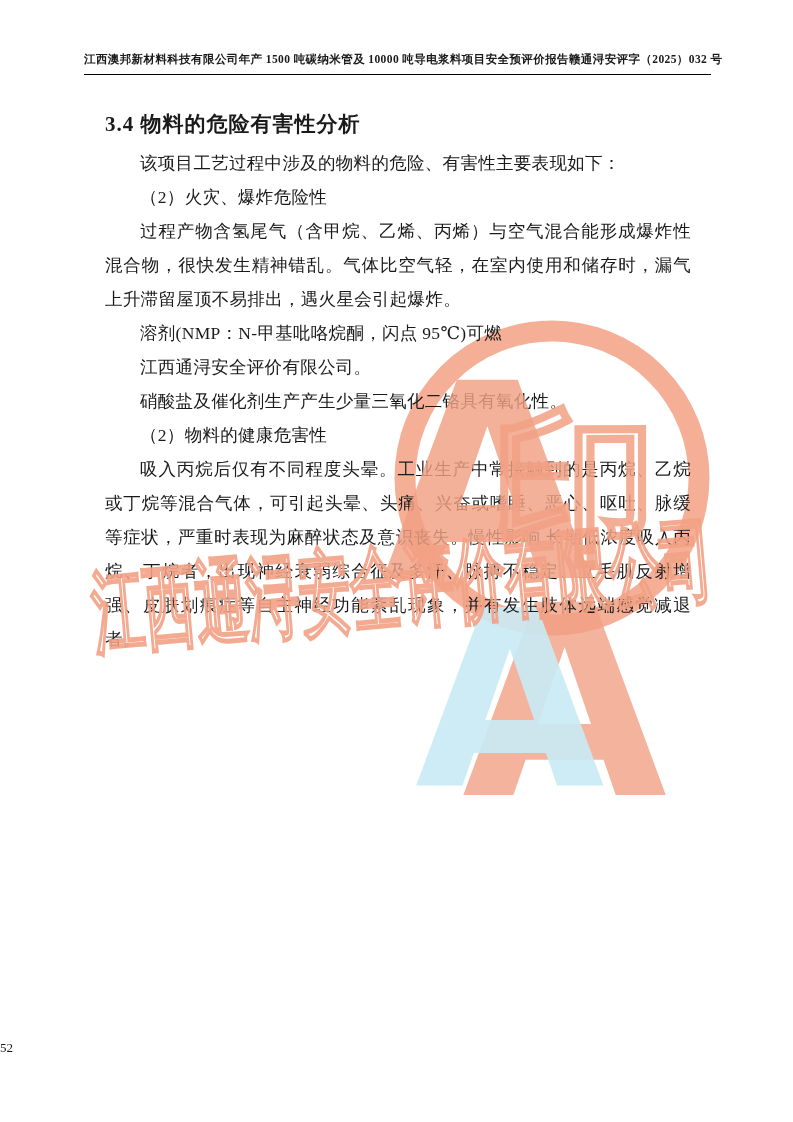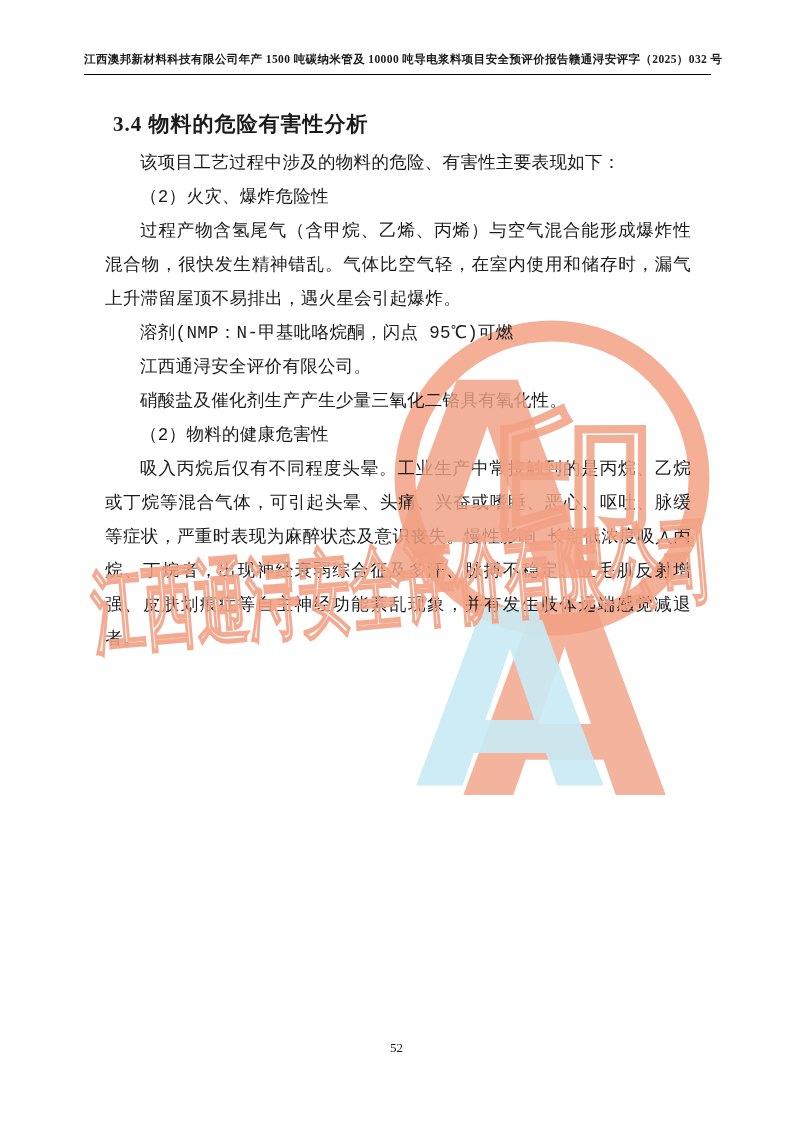--- a/index.html
+++ b/index.html
@@ -23,39 +23,37 @@
     padding-bottom:7px;
     border-bottom:1.6px solid #000;
   }
   .content{
     position:absolute;
     left:105px;
     width:586px;
     top:110px;
   }
   .content h1{
-    margin:0 0 8px 8px;
+    margin:0 0 8px 0;
     font-size:21px;
     font-weight:bold;
     letter-spacing:1px;
   }
   .content p{
     margin:0;
     font-size:17.5px;
     line-height:34px;
     text-indent:2em;
     text-align:justify;
     letter-spacing:0.3px;
-    font-family:Liberation Mono, monospace;
   }
   .page-number{
     position:absolute;
     left:0;right:0;
     top:1040px;
-    text-align:center;
     font-size:13px;
   }
   .wm{
     position:absolute;
     left:0;top:0;
     pointer-events:none;
   }
   .wm-under{z-index:1;}
   .content,.header,.page-number{z-index:2;position:absolute;}
   .wm-over{z-index:3;}

